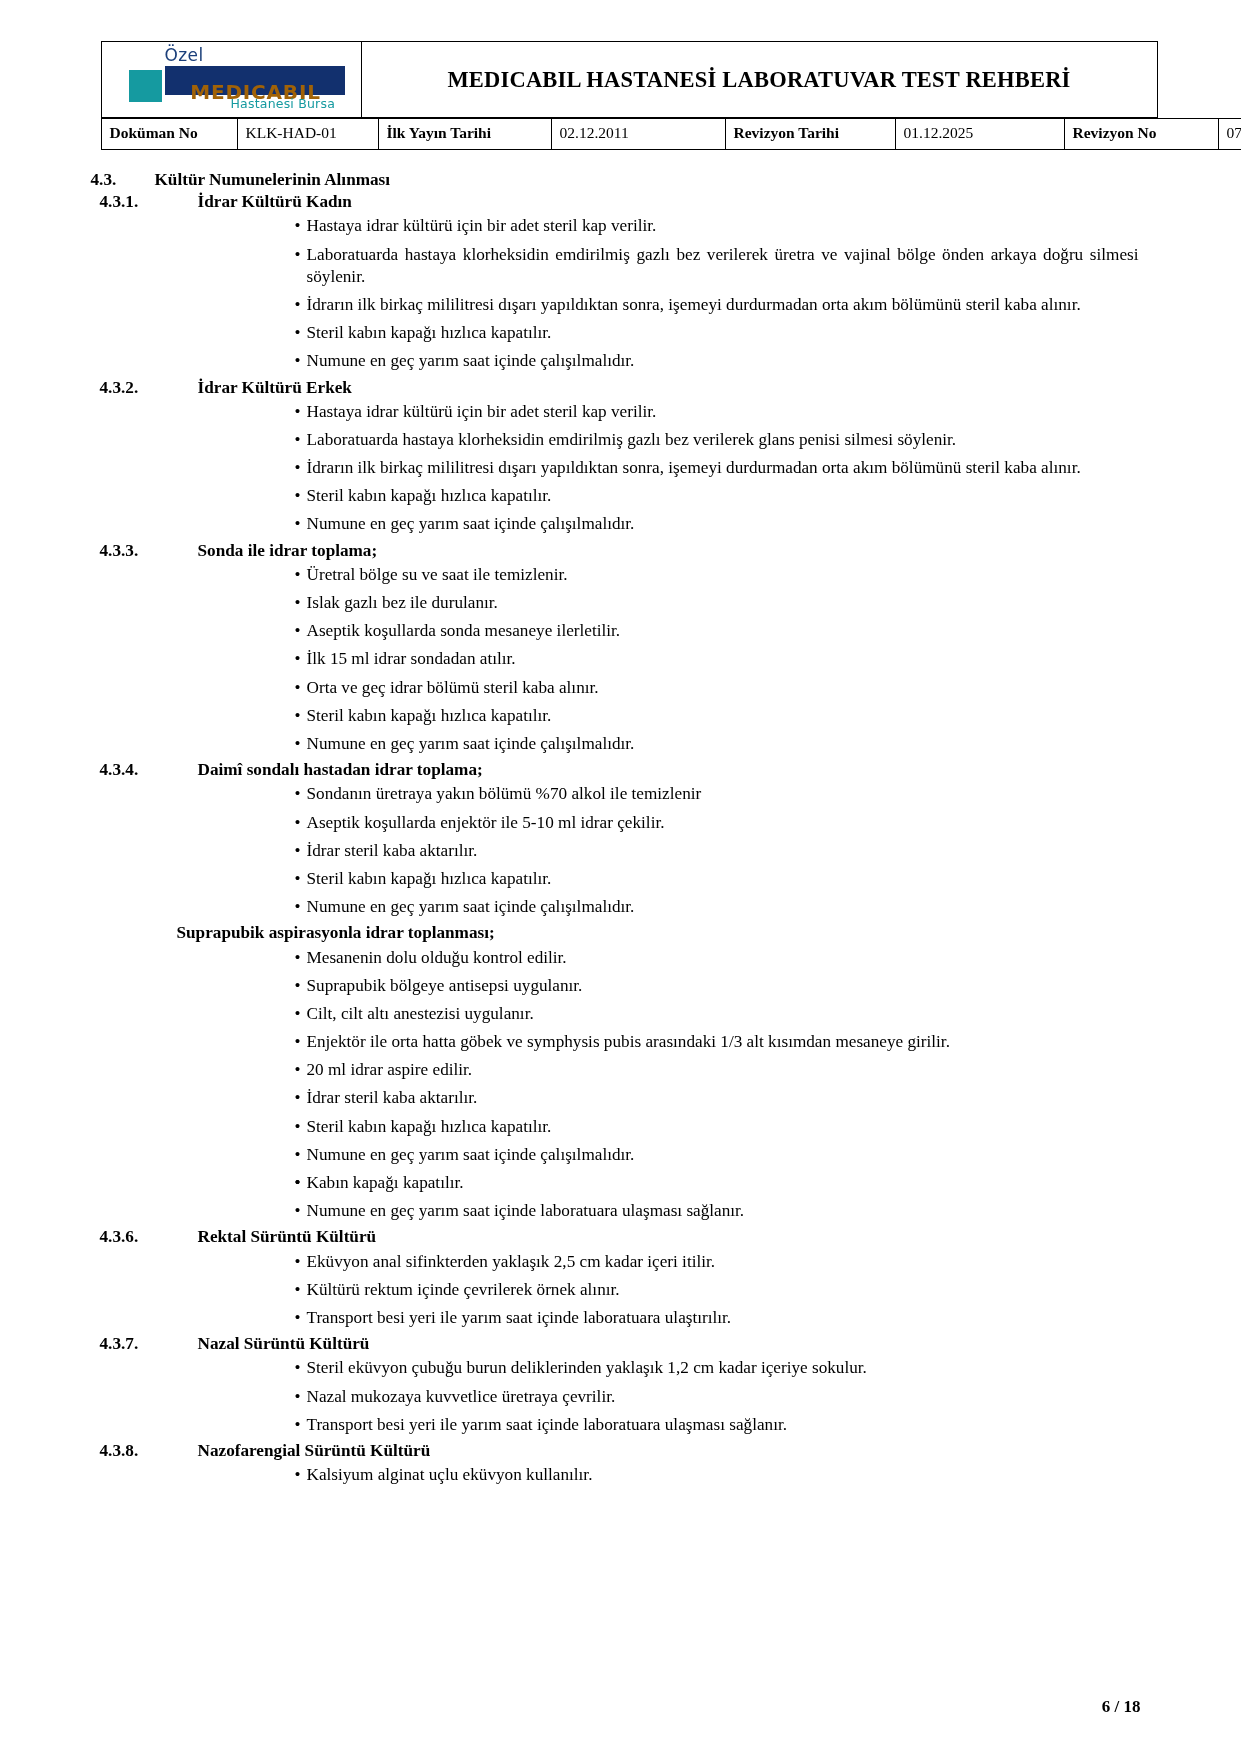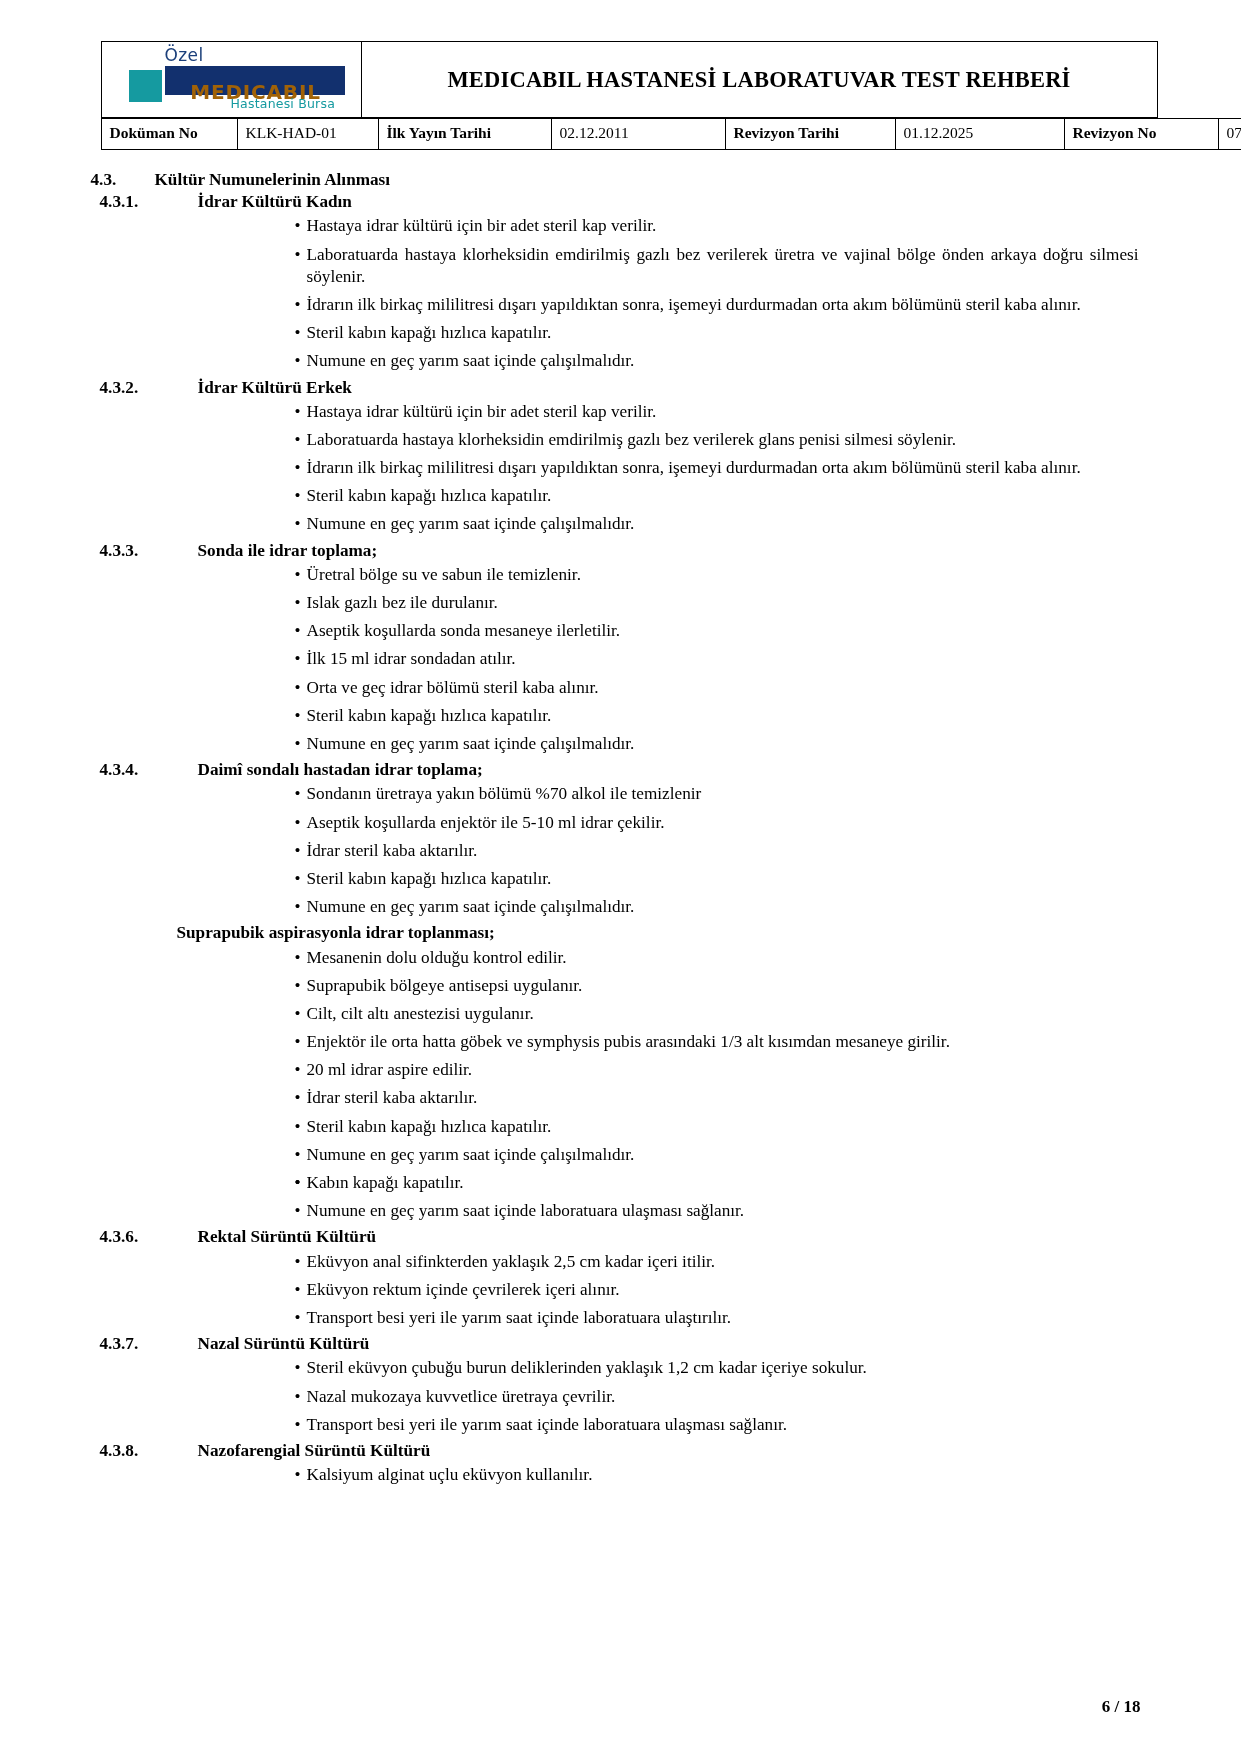--- a/index.html
+++ b/index.html
@@ -248,21 +248,21 @@
       <li class="nojust"><span class="dot">•</span><span>Laboratuarda hastaya klorheksidin emdirilmiş gazlı bez verilerek glans penisi silmesi söylenir.</span></li>
       <li><span class="dot">•</span><span>İdrarın ilk birkaç mililitresi dışarı yapıldıktan sonra, işemeyi durdurmadan orta akım bölümünü steril kaba alınır.</span></li>
       <li class="nojust"><span class="dot">•</span><span>Steril kabın kapağı hızlıca kapatılır.</span></li>
       <li class="nojust"><span class="dot">•</span><span>Numune en geç yarım saat içinde çalışılmalıdır.</span></li>
     </ul>
 
     <div class="h3">
       <span class="num">4.3.3.</span><span>Sonda ile idrar toplama;</span>
     </div>
     <ul class="bullets">
-      <li class="nojust"><span class="dot">•</span><span>Üretral bölge su ve sabun ile temizlenir.</span></li>
+      <li class="nojust"><span class="dot">•</span><span>Üretral bölge su ve saat ile temizlenir.</span></li>
       <li class="nojust"><span class="dot">•</span><span>Islak gazlı bez ile durulanır.</span></li>
       <li class="nojust"><span class="dot">•</span><span>Aseptik koşullarda sonda mesaneye ilerletilir.</span></li>
       <li class="nojust"><span class="dot">•</span><span>İlk 15 ml idrar sondadan atılır.</span></li>
       <li class="nojust"><span class="dot">•</span><span>Orta ve geç idrar bölümü steril kaba alınır.</span></li>
       <li class="nojust"><span class="dot">•</span><span>Steril kabın kapağı hızlıca kapatılır.</span></li>
       <li class="nojust"><span class="dot">•</span><span>Numune en geç yarım saat içinde çalışılmalıdır.</span></li>
     </ul>
 
     <div class="h3">
       <span class="num">4.3.4.</span><span>Daimî sondalı hastadan idrar toplama;</span>
@@ -291,21 +291,21 @@
       <li class="nojust"><span class="dot">•</span></li>
       <li class="nojust"><span class="dot">•</span><span>Kabın kapağı kapatılır.</span></li>
       <li class="nojust"><span class="dot">•</span><span>Numune en geç yarım saat içinde laboratuara ulaşması sağlanır.</span></li>
     </ul>
 
     <div class="h3">
       <span class="num">4.3.6.</span><span>Rektal Sürüntü Kültürü</span>
     </div>
     <ul class="bullets">
       <li class="nojust"><span class="dot">•</span><span>Eküvyon anal sifinkterden yaklaşık 2,5 cm kadar içeri itilir.</span></li>
-      <li class="nojust"><span class="dot">•</span><span>Eküvyon rektum içinde çevrilerek içeri alınır.</span></li>
+      <li class="nojust"><span class="dot">•</span><span>Kültürü rektum içinde çevrilerek örnek alınır.</span></li>
       <li class="nojust"><span class="dot">•</span><span>Transport besi yeri ile yarım saat içinde laboratuara ulaştırılır.</span></li>
     </ul>
 
     <div class="h3">
       <span class="num">4.3.7.</span><span>Nazal Sürüntü Kültürü</span>
     </div>
     <ul class="bullets">
       <li class="nojust"><span class="dot">•</span><span>Steril eküvyon çubuğu burun deliklerinden yaklaşık 1,2 cm kadar içeriye sokulur.</span></li>
       <li class="nojust"><span class="dot">•</span><span>Nazal mukozaya kuvvetlice üretraya çevrilir.</span></li>
       <li class="nojust"><span class="dot">•</span><span>Transport besi yeri ile yarım saat içinde laboratuara ulaşması sağlanır.</span></li>

